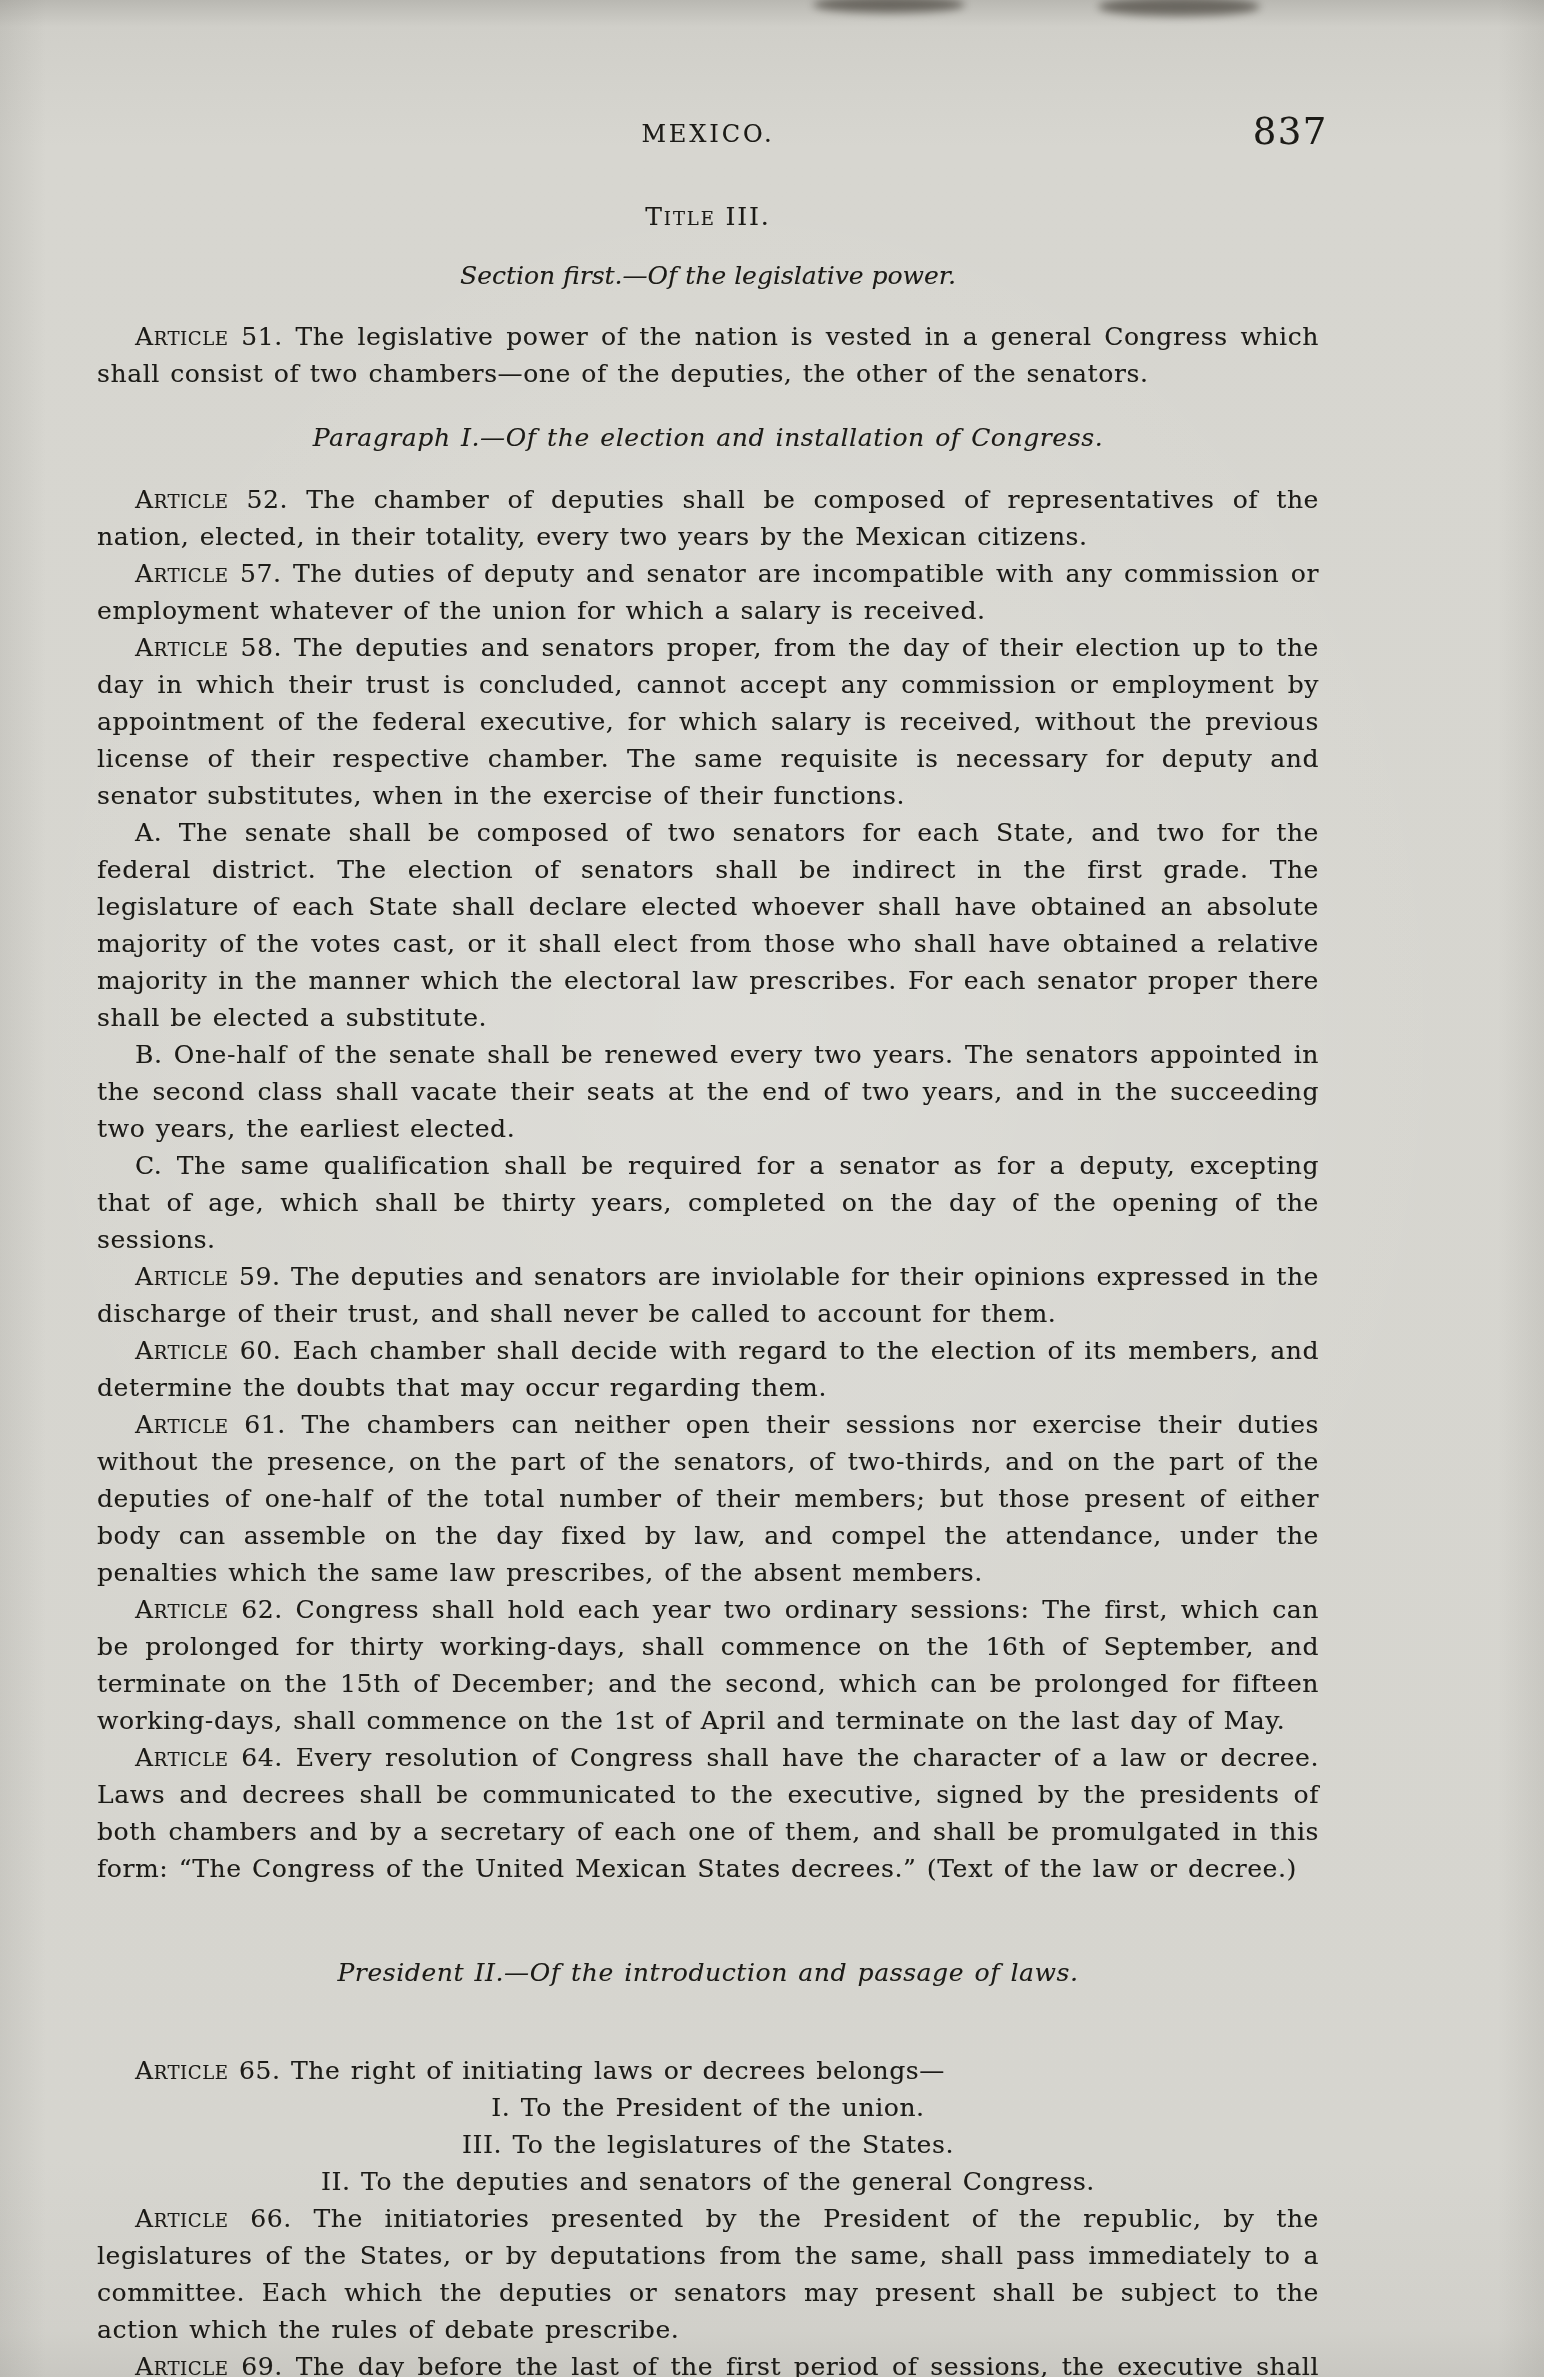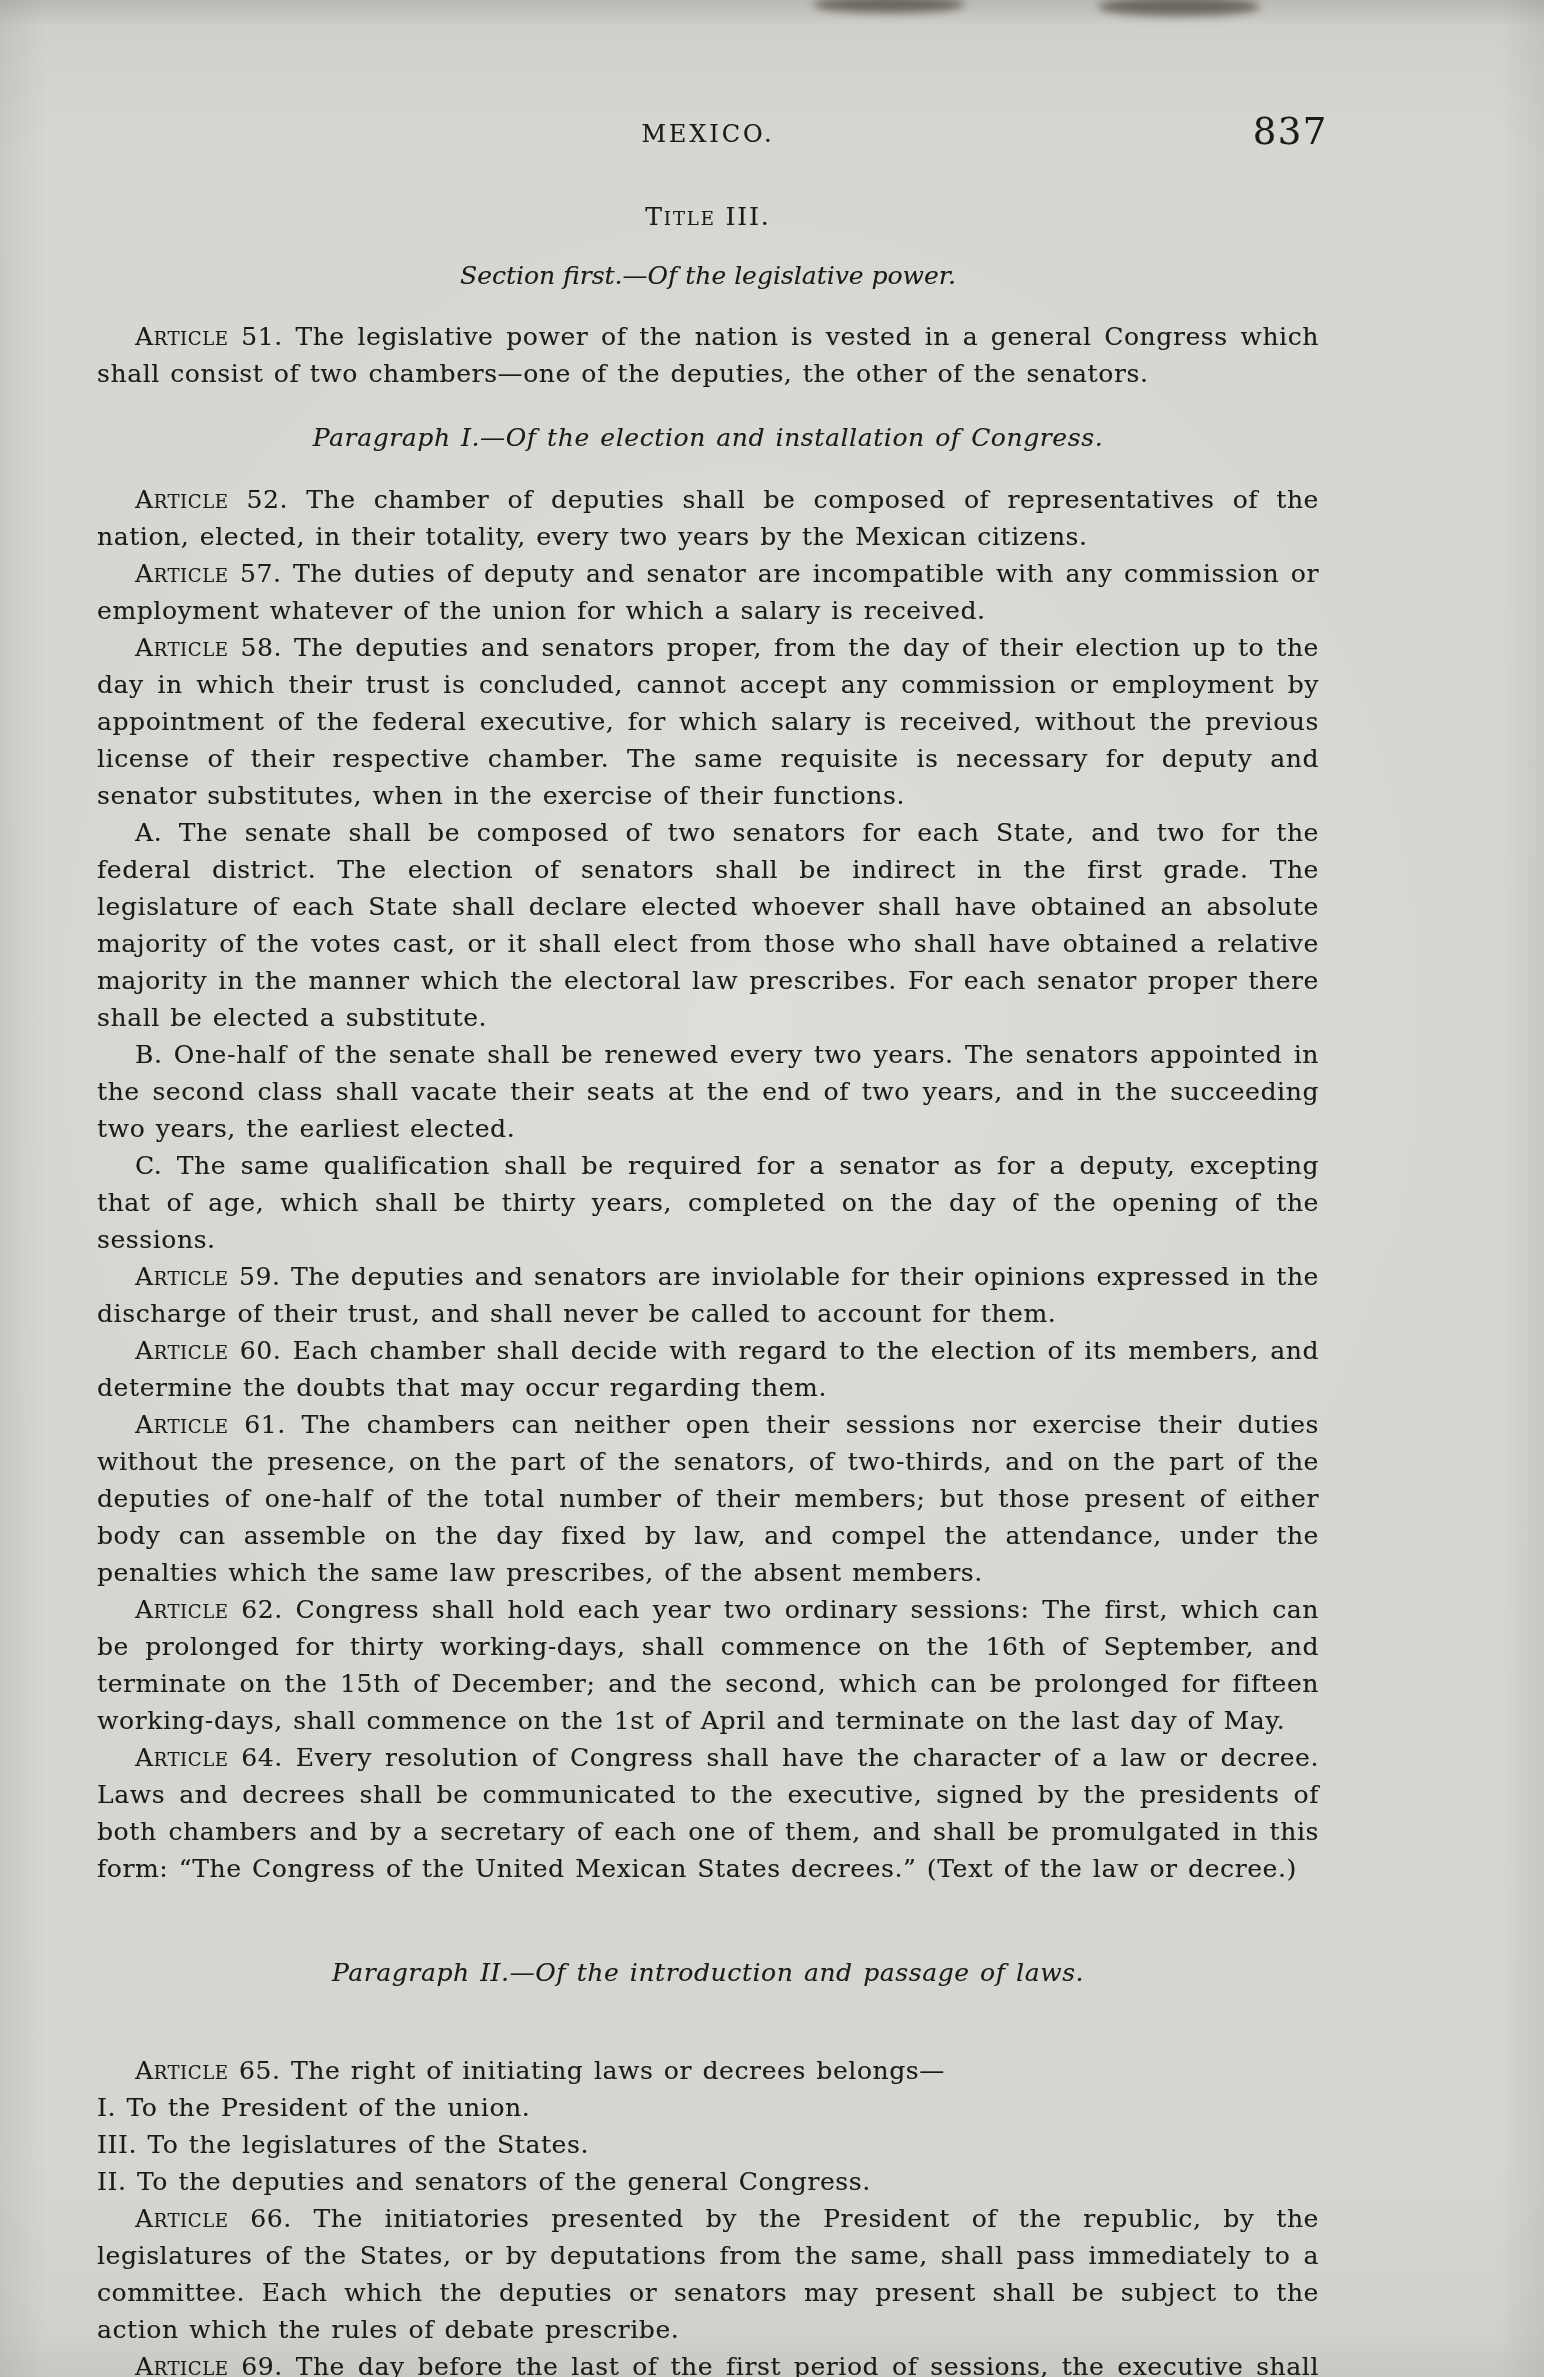--- a/index.html
+++ b/index.html
@@ -63,21 +63,21 @@
   }
   .para { text-indent: 38px; }
   .sc { font-variant: small-caps; }
   .phead {
     text-align: center;
     font-style: italic;
     text-indent: 0;
     margin: 27.6px 0 25px 0;
   }
   .phead-lg { margin: 67px 0 61px 0; }
-  .item { text-indent: 0; text-align: left; }
+  .item { text-indent: 0; text-align: center; }
   .smudge {
     position: absolute;
     background: #4a463f;
     filter: blur(4.3px);
     opacity: 0.72;
     border-radius: 50%;
   }
   .smudge-1 { left: 813px; top: -3.8px; width: 152px; height: 17px; }
   .smudge-2 { left: 1098px; top: -2.9px; width: 162px; height: 19px; }
 </style>
@@ -119,21 +119,21 @@
     <p class="para"><span class="sc">Article 59.</span> <span>The deputies and senators are inviolable for their opinions expressed in the discharge of their trust, and shall never be called to account for them.</span></p>
 
     <p class="para"><span class="sc">Article 60.</span> <span>Each chamber shall decide with regard to the election of its members, and determine the doubts that may occur regarding them.</span></p>
 
     <p class="para"><span class="sc">Article 61.</span> <span>The chambers can neither open their sessions nor exercise their duties without the presence, on the part of the senators, of two-thirds, and on the part of the deputies of one-half of the total number of their members; but those present of either body can assemble on the day fixed by law, and compel the attendance, under the penalties which the same law prescribes, of the absent members.</span></p>
 
     <p class="para"><span class="sc">Article 62.</span> <span>Congress shall hold each year two ordinary sessions: The first, which can be prolonged for thirty working-days, shall commence on the 16th of September, and terminate on the 15th of December; and the second, which can be prolonged for fifteen working-days, shall commence on the 1st of April and terminate on the last day of May.</span></p>
 
     <p class="para"><span class="sc">Article 64.</span> <span>Every resolution of Congress shall have the character of a law or decree. Laws and decrees shall be communicated to the executive, signed by the presidents of both chambers and by a secretary of each one of them, and shall be promulgated in this form: “The Congress of the United Mexican States decrees.” (Text of the law or decree.)</span></p>
 
-    <p class="phead phead-lg">Paragraph II.—Of the introduction and passage of laws.</p>
+    <p class="phead phead-lg">President II.—Of the introduction and passage of laws.</p>
 
     <p class="para"><span class="sc">Article 65.</span> <span>The right of initiating laws or decrees belongs—</span></p>
 
     <p class="item">I. To the President of the union.</p>
     <p class="item">III. To the legislatures of the States.</p>
     <p class="item">II. To the deputies and senators of the general Congress.</p>
 
     <p class="para"><span class="sc">Article 66.</span> <span>The initiatories presented by the President of the republic, by the legislatures of the States, or by deputations from the same, shall pass immediately to a committee. Each which the deputies or senators may present shall be subject to the action which the rules of debate prescribe.</span></p>
 
 

